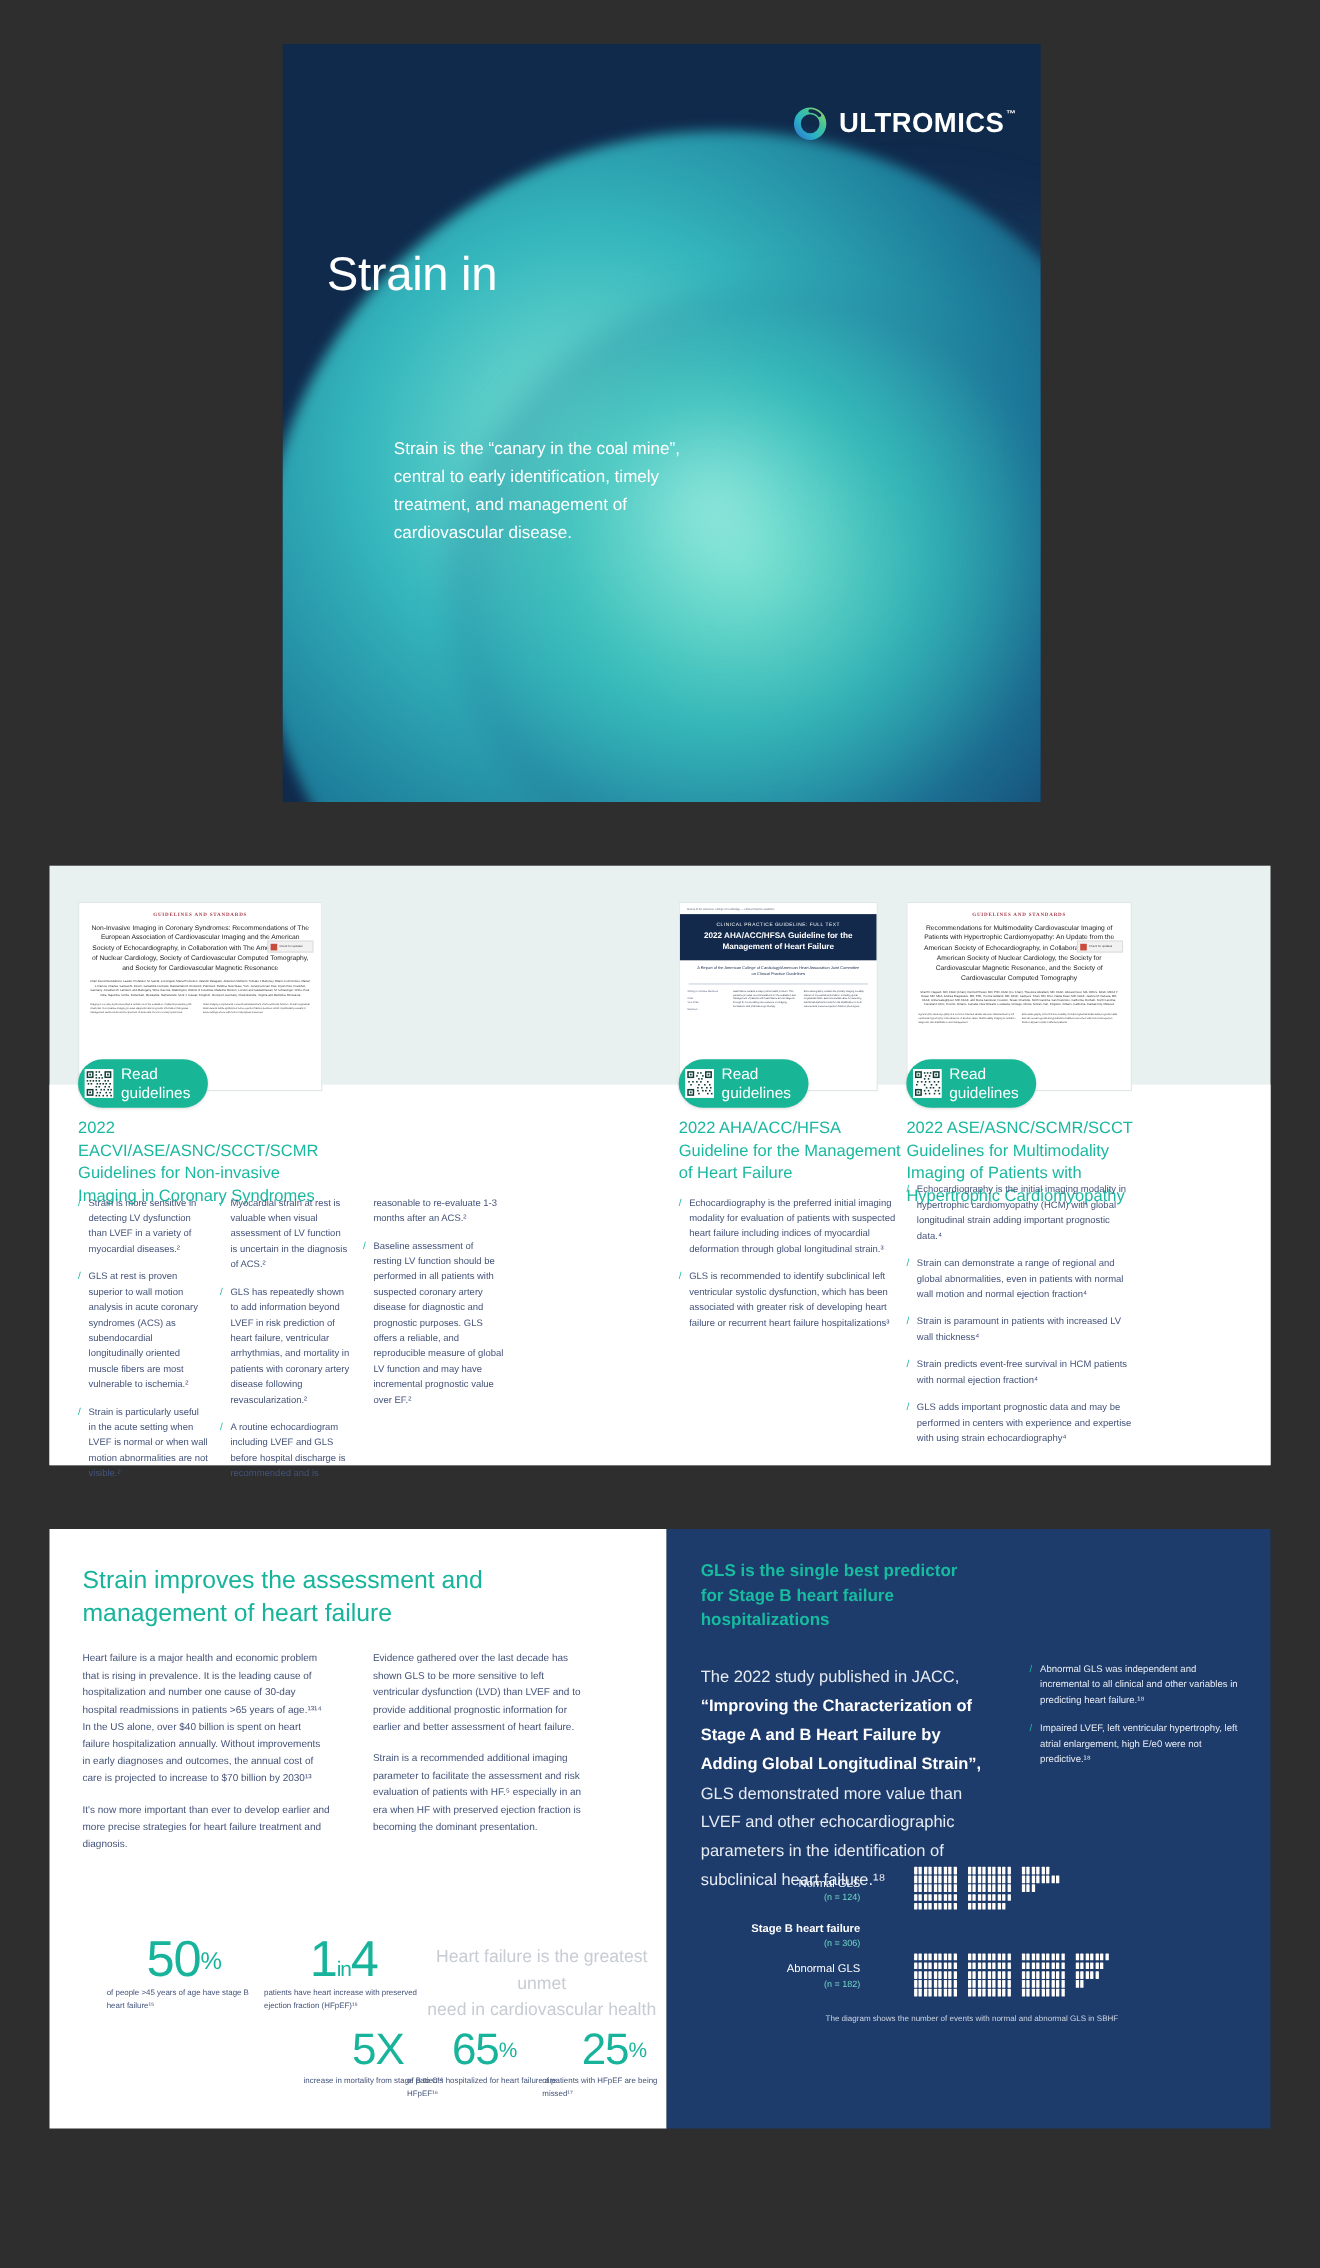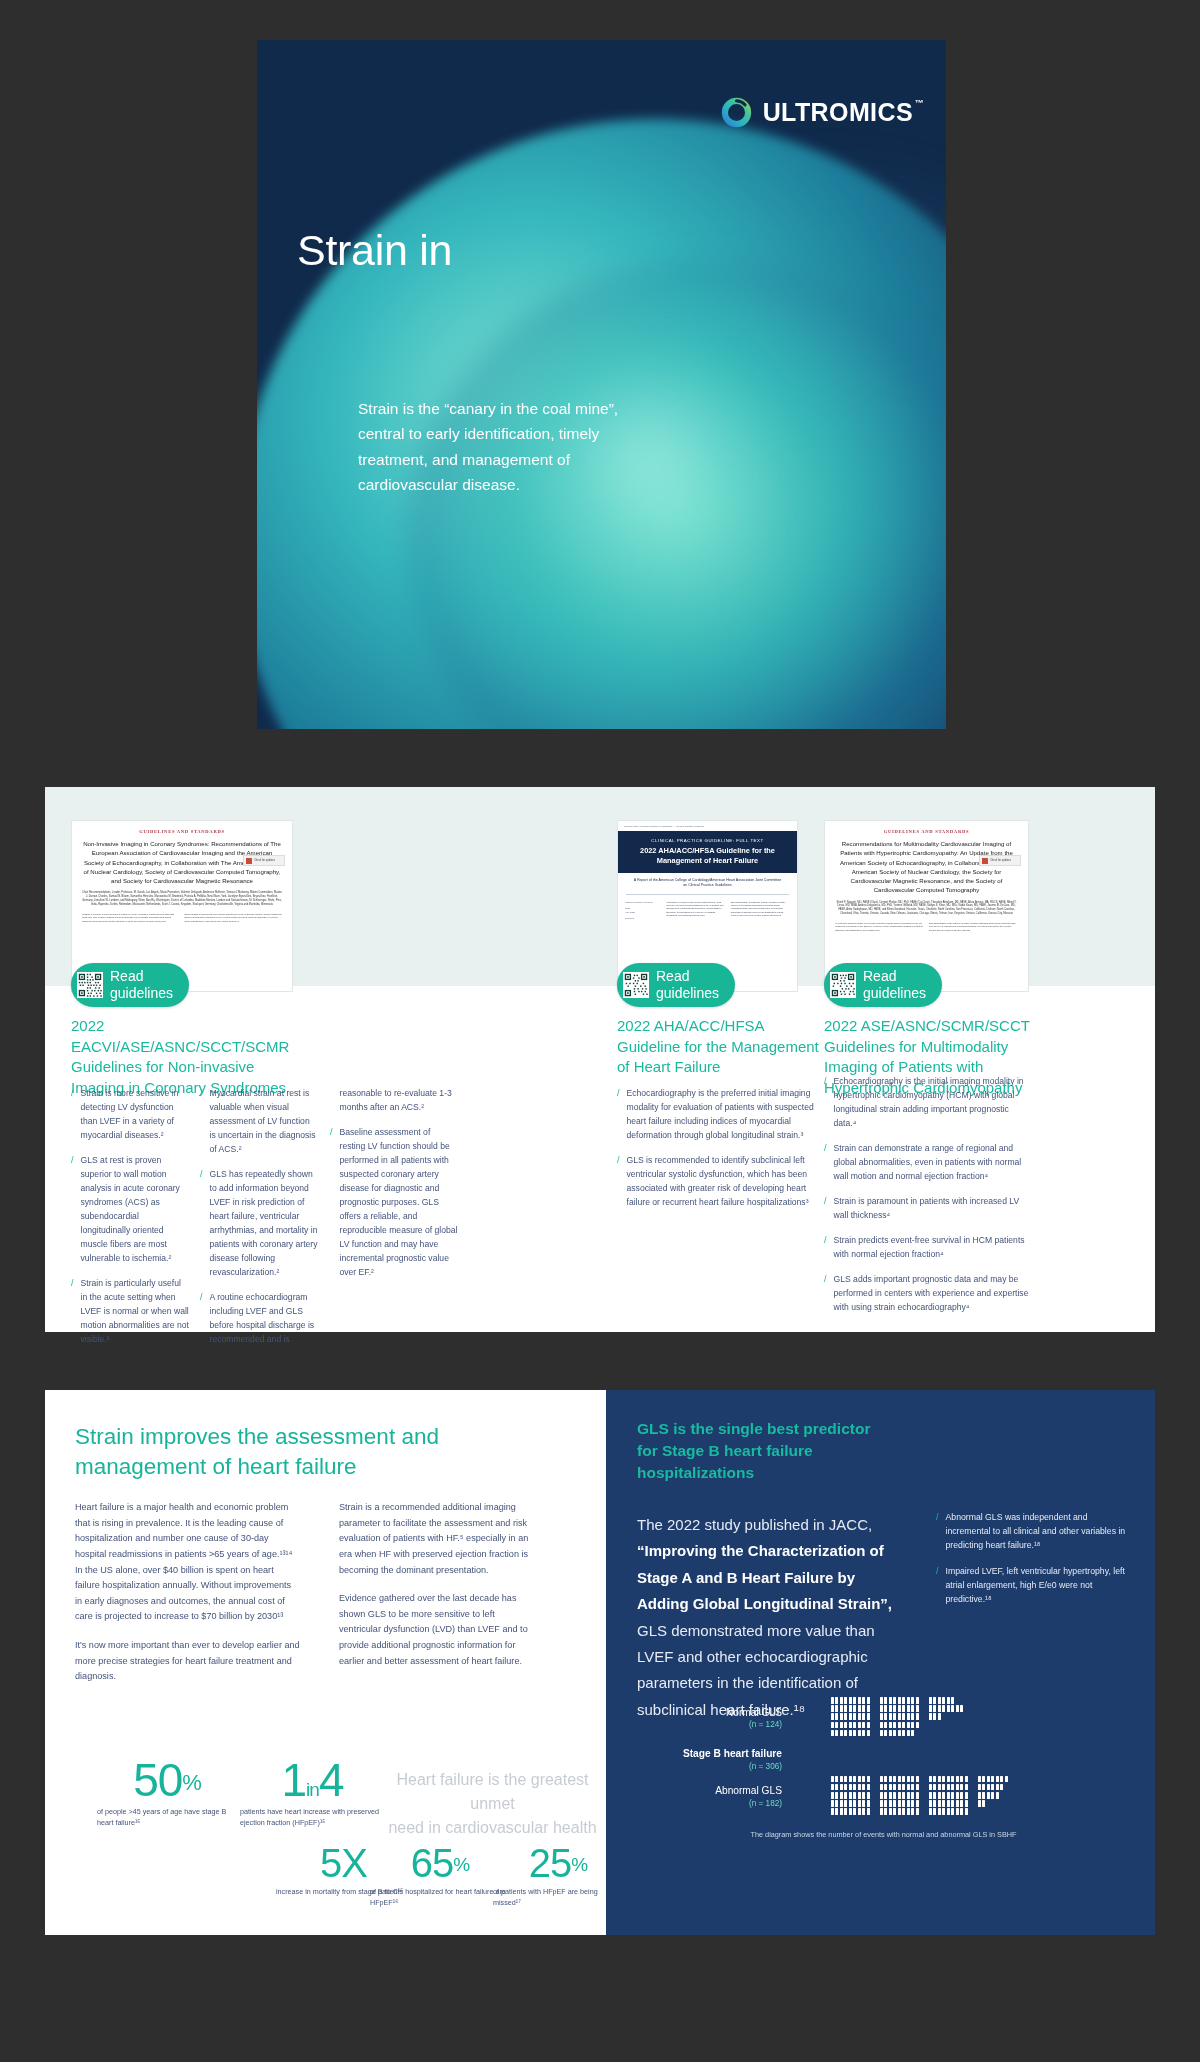--- a/index.html
+++ b/index.html
@@ -495,22 +495,22 @@
   <div class="s3-left"></div>
   <div class="s3-right"></div>
 
   <h2 class="s3-title">Strain improves the assessment and management of heart failure</h2>
 
   <div class="s3-col" style="left:30px; top:110px; width:225px;">
     <p>Heart failure is a major health and economic problem that is rising in prevalence. It is the leading cause of hospitalization and number one cause of 30-day hospital readmissions in patients &gt;65 years of age.¹³¹⁴ In the US alone, over $40 billion is spent on heart failure hospitalization annually. Without improvements in early diagnoses and outcomes, the annual cost of care is projected to increase to $70 billion by 2030¹³</p>
     <p>It's now more important than ever to develop earlier and more precise strategies for heart failure treatment and diagnosis.</p>
   </div>
   <div class="s3-col" style="left:294px; top:110px; width:200px;">
+    <p>Evidence gathered over the last decade has shown GLS to be more sensitive to left ventricular dysfunction (LVD) than LVEF and to provide additional prognostic information for earlier and better assessment of heart failure.</p>
     <p>Strain is a recommended additional imaging parameter to facilitate the assessment and risk evaluation of patients with HF.⁵ especially in an era when HF with preserved ejection fraction is becoming the dominant presentation.</p>
-    <p>Evidence gathered over the last decade has shown GLS to be more sensitive to left ventricular dysfunction (LVD) than LVEF and to provide additional prognostic information for earlier and better assessment of heart failure.</p>
   </div>
 
   <div style="position:absolute; left:52px; top:367px; width:140px;">
     <div style="text-align:center;line-height:1;">
       <span class="stat-num" style="font-size:46px;">50</span><span class="stat-num" style="font-size:22px;vertical-align:super;">%</span>
     </div>
     <div class="stat-cap">of people &gt;45 years of age have stage B heart failure¹⁵</div>
   </div>
 
   <div style="position:absolute; left:195px; top:367px; width:145px;">

